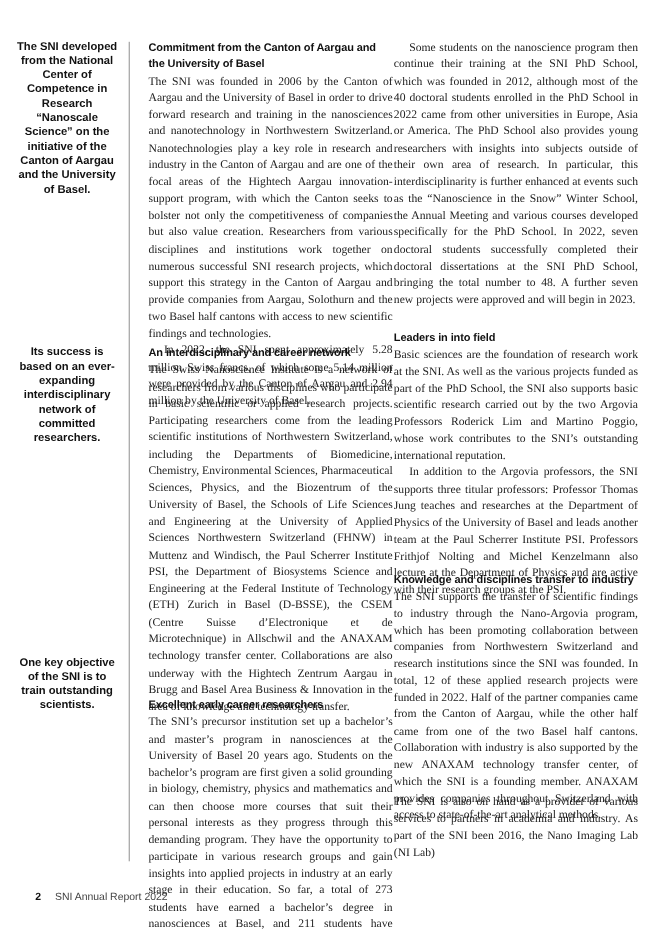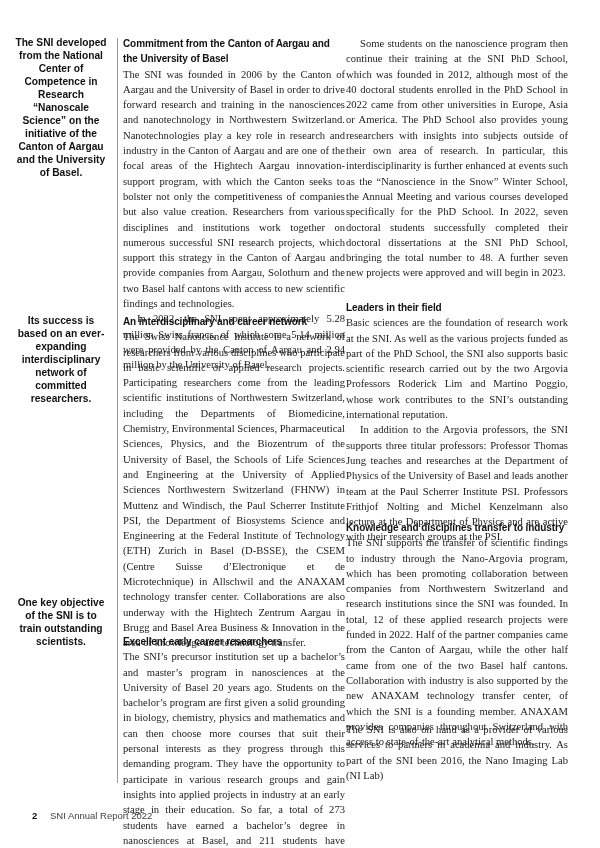--- a/index.html
+++ b/index.html
@@ -23,21 +23,21 @@
 
     .col {
       position: absolute; top: 36px; width: 222px;
       font-family: "Liberation Serif", serif;
       font-size: 10.6px; line-height: 15.3px; color: #222;
       text-align: justify; hyphens: auto;
     }
     .col-left { left: 123px; }
     .col-right { left: 346px; }
 
-    .section { position: absolute; left: 0; width: 222px; }
+    .section { position: absolute; left: 12px; width: 222px; }
 
     h3 {
       font-family: "Liberation Sans", sans-serif;
       font-weight: bold; font-size: 10px; line-height: 15.3px; color: #111;
       text-align: left; letter-spacing: -0.1px;
     }
     p { margin: 0; }
     p.indent { text-indent: 14px; }
 
     .footer {
@@ -74,21 +74,21 @@
       <p>The SNI’s precursor institution set up a bachelor’s and master’s program in nanosciences at the University of Basel 20 years ago. Students on the bachelor’s program are first given a solid grounding in biology, chemistry, physics and mathematics and can then choose more courses that suit their personal interests as they progress through this demanding program. They have the opportunity to participate in various research groups and gain insights into applied projects in industry at an early stage in their education. So far, a total of 273 students have earned a bachelor’s degree in nanosciences at Basel, and 211 students have successfully completed the master’s</p>
     </div>
   </div>
 
   <div class="col col-right">
     <div class="section" style="top:0px;">
       <p class="indent">Some students on the nanoscience program then continue their training at the SNI PhD School, which was founded in 2012, although most of the 40 doctoral students enrolled in the PhD School in 2022 came from other universities in Europe, Asia or America. The PhD School also provides young researchers with insights into subjects outside of their own area of research. In particular, this interdisciplinarity is further enhanced at events such as the “Nanoscience in the Snow” Winter School, the Annual Meeting and various courses developed specifically for the PhD School. In 2022, seven doctoral students successfully completed their doctoral dissertations at the SNI PhD School, bringing the total number to 48. A further seven new projects were approved and will begin in 2023.</p>
     </div>
 
     <div class="section" style="top:264px;">
-      <h3>Leaders in their field</h3>
+      <h3>Leaders in into field</h3>
       <p>Basic sciences are the foundation of research work at the SNI. As well as the various projects funded as part of the PhD School, the SNI also supports basic scientific research carried out by the two Argovia Professors Roderick Lim and Martino Poggio, whose work contributes to the SNI’s outstanding international reputation.</p>
       <p class="indent">In addition to the Argovia professors, the SNI supports three titular professors: Professor Thomas Jung teaches and researches at the Department of Physics of the University of Basel and leads another team at the Paul Scherrer Institute PSI. Professors Frithjof Nolting and Michel Kenzelmann also lecture at the Department of Physics and are active with their research groups at the PSI.</p>
     </div>
 
     <div class="section" style="top:484px;">
       <h3>Knowledge and disciplines transfer to industry</h3>
       <p>The SNI supports the transfer of scientific findings to industry through the Nano-Argovia program, which has been promoting collaboration between companies from Northwestern Switzerland and research institutions since the SNI was founded. In total, 12 of these applied research projects were funded in 2022. Half of the partner companies came from the Canton of Aargau, while the other half came from one of the two Basel half cantons. Collaboration with industry is also supported by the new ANAXAM technology transfer center, of which the SNI is a founding member. ANAXAM provides companies throughout Switzerland with access to state-of-the-art analytical methods.</p>
     </div>
 
     <div class="section" style="top:686px;">

